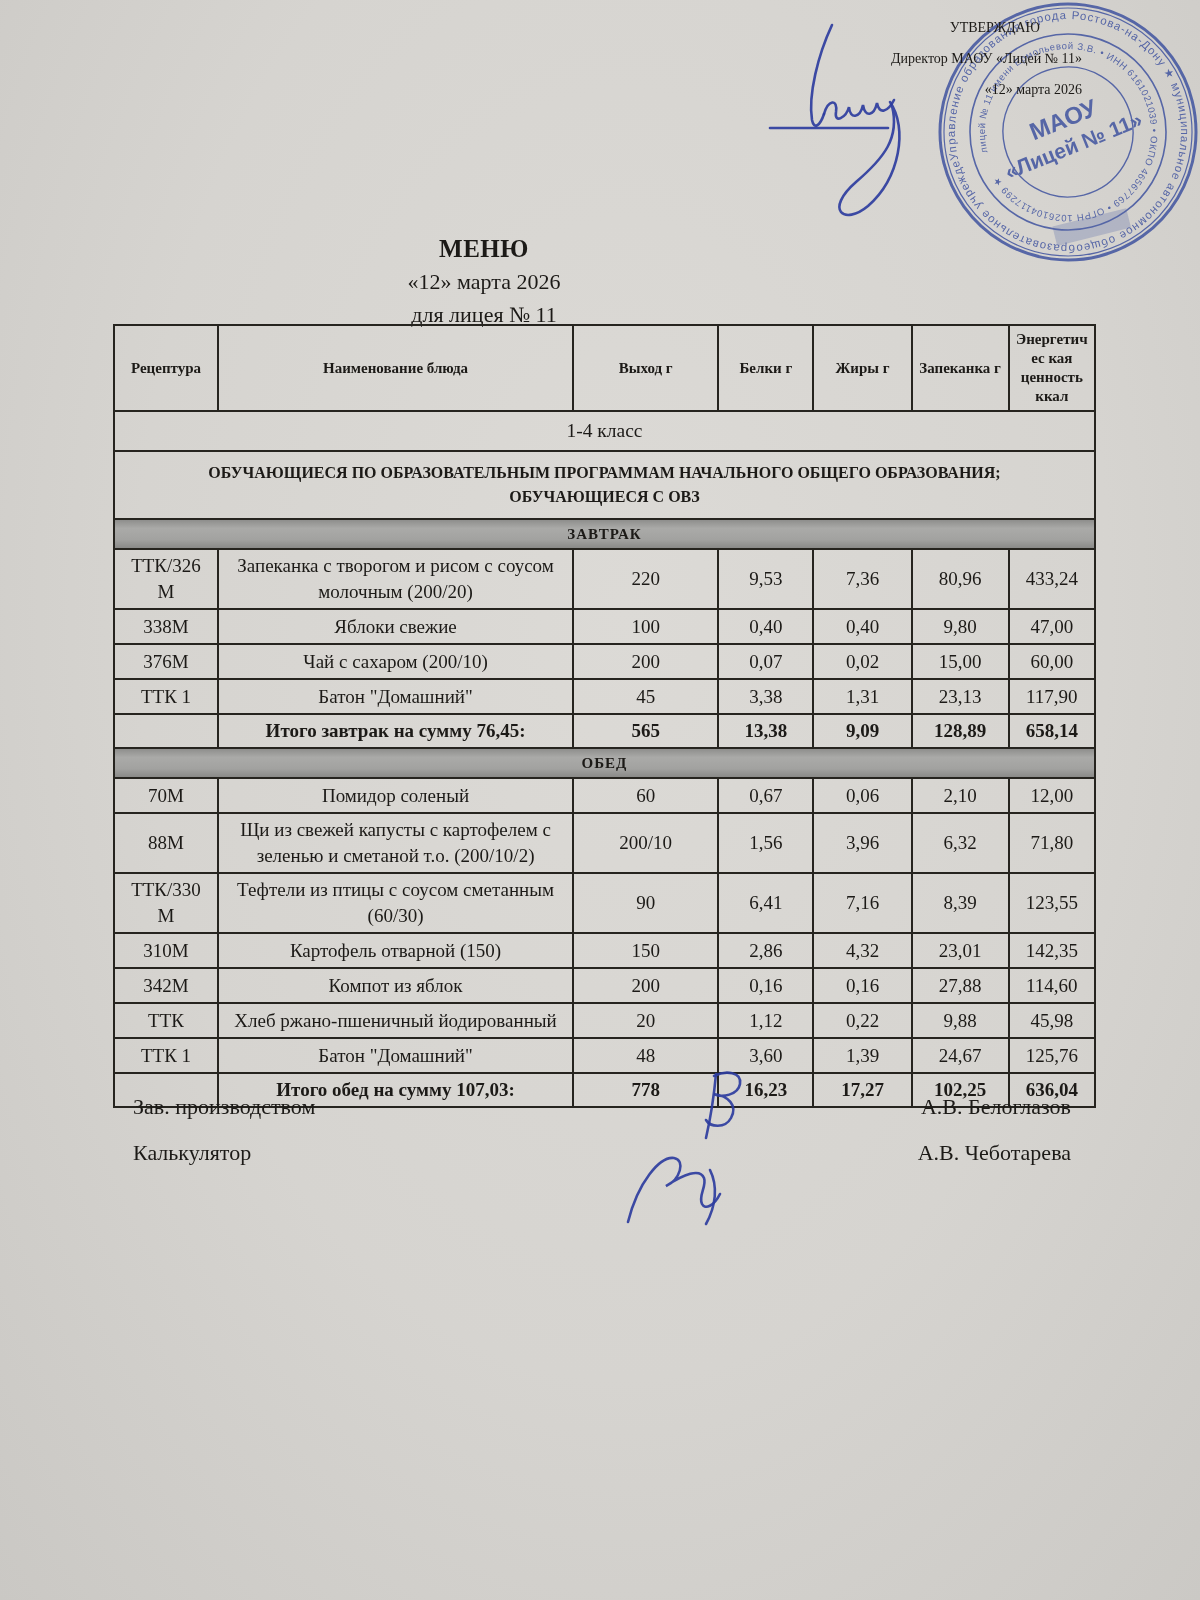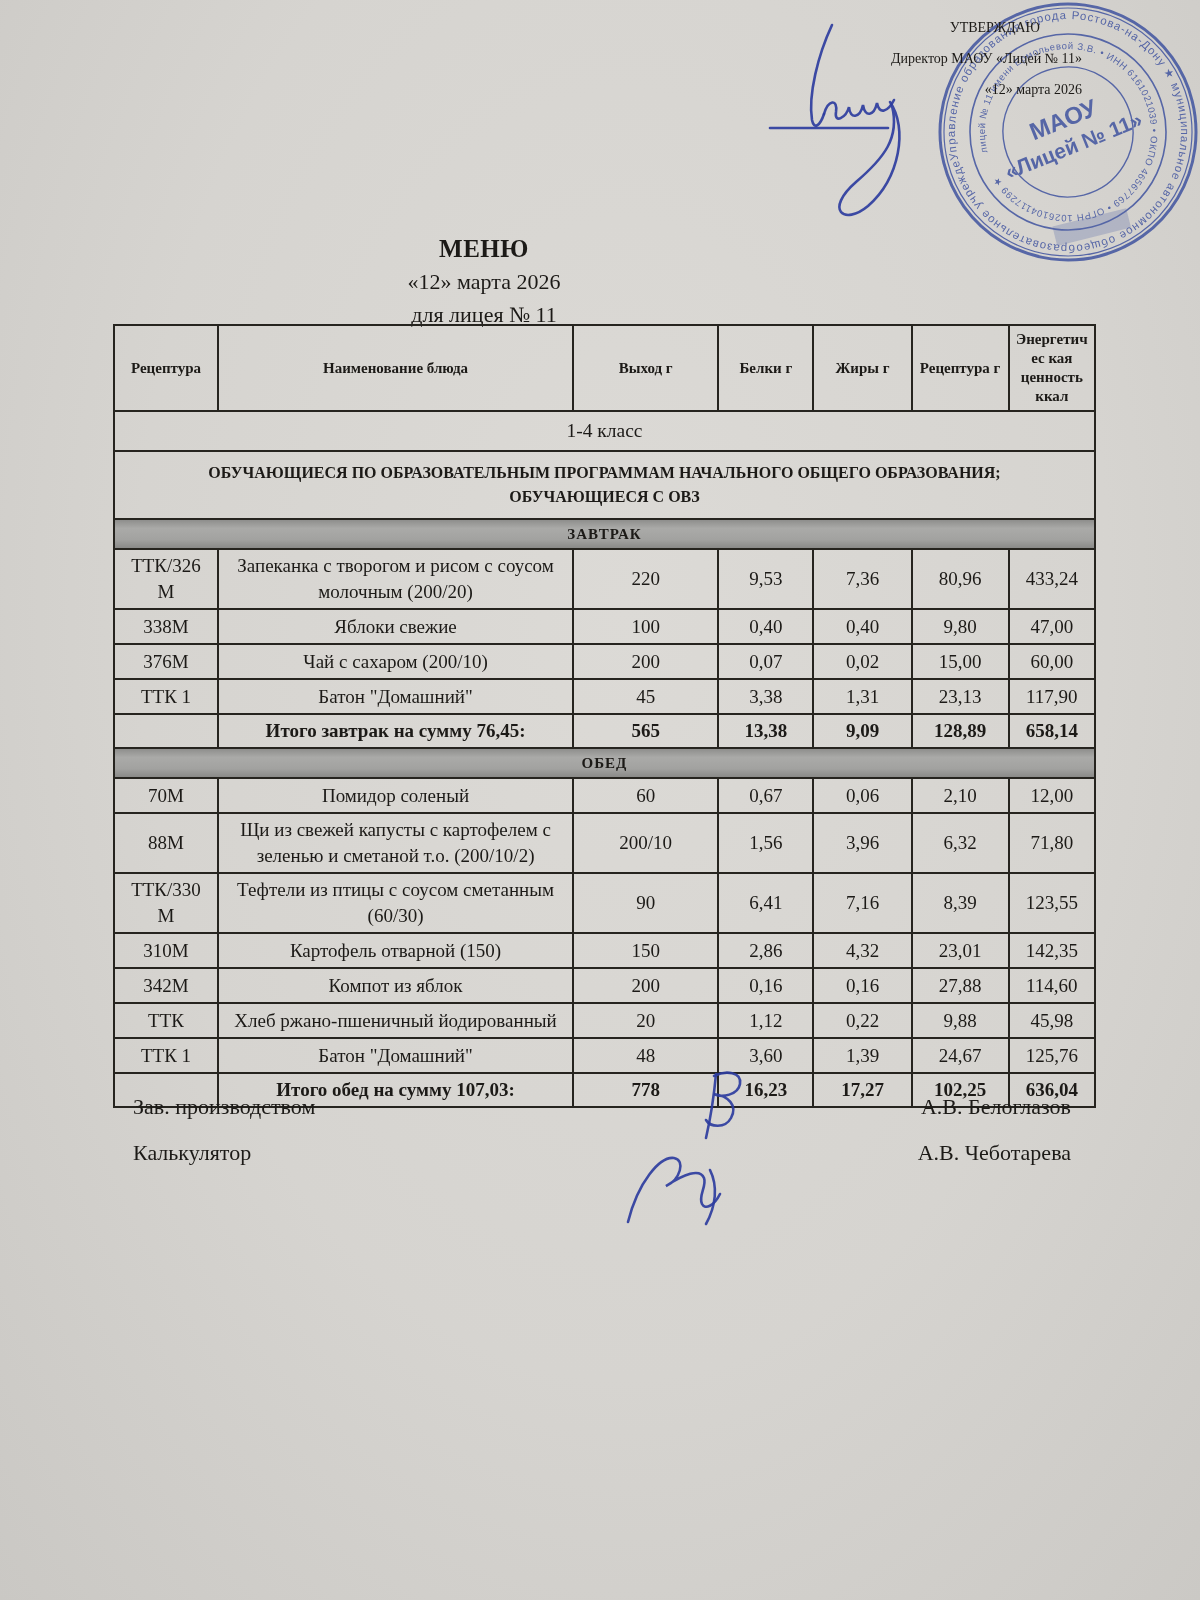--- a/index.html
+++ b/index.html
@@ -114,21 +114,21 @@
       <col class="c-carb">
       <col class="c-kcal">
   </colgroup>
   <thead>
     <tr class="head-row">
       <th>Рецептура</th>
       <th>Наименование блюда</th>
       <th>Выход г</th>
       <th>Белки г</th>
       <th>Жиры г</th>
-      <th>Рецептура г</th>
+      <th>Запеканка г</th>
       <th>Энергетичес кая ценность ккал</th>
     </tr>
   </thead>
   <tbody>
     <tr class="class-row">
       <td colspan="7">1-4 класс</td>
     </tr>
     <tr class="cat-row">
       <td colspan="7">ОБУЧАЮЩИЕСЯ ПО ОБРАЗОВАТЕЛЬНЫМ ПРОГРАММАМ НАЧАЛЬНОГО ОБЩЕГО ОБРАЗОВАНИЯ; ОБУЧАЮЩИЕСЯ С ОВЗ</td>
     </tr>

